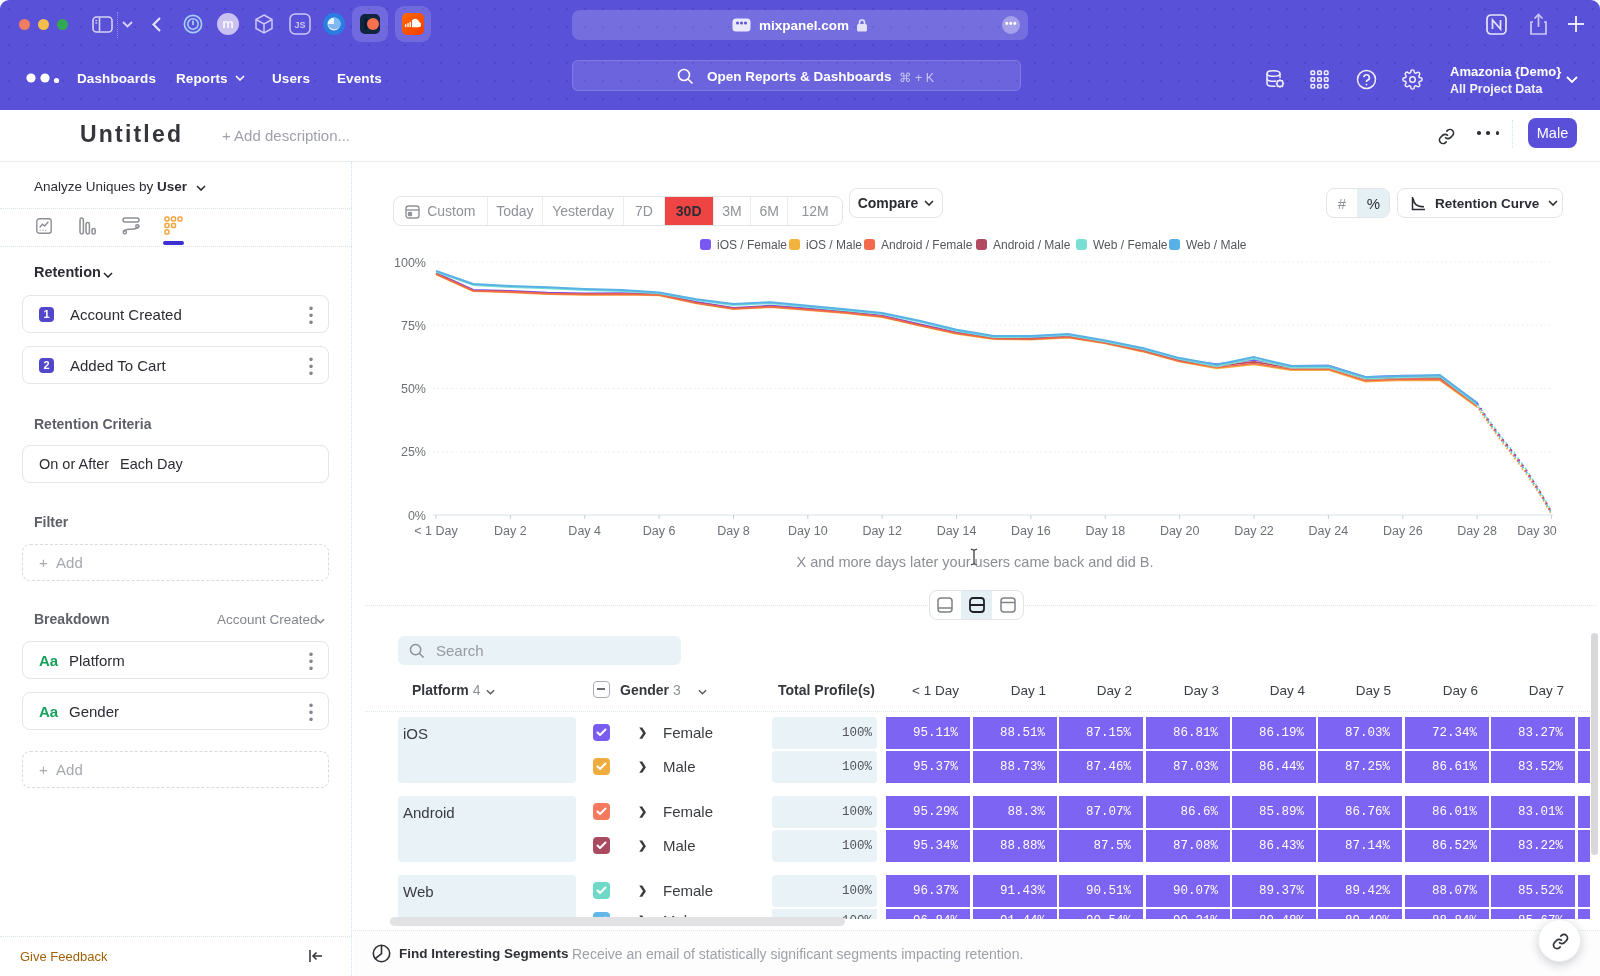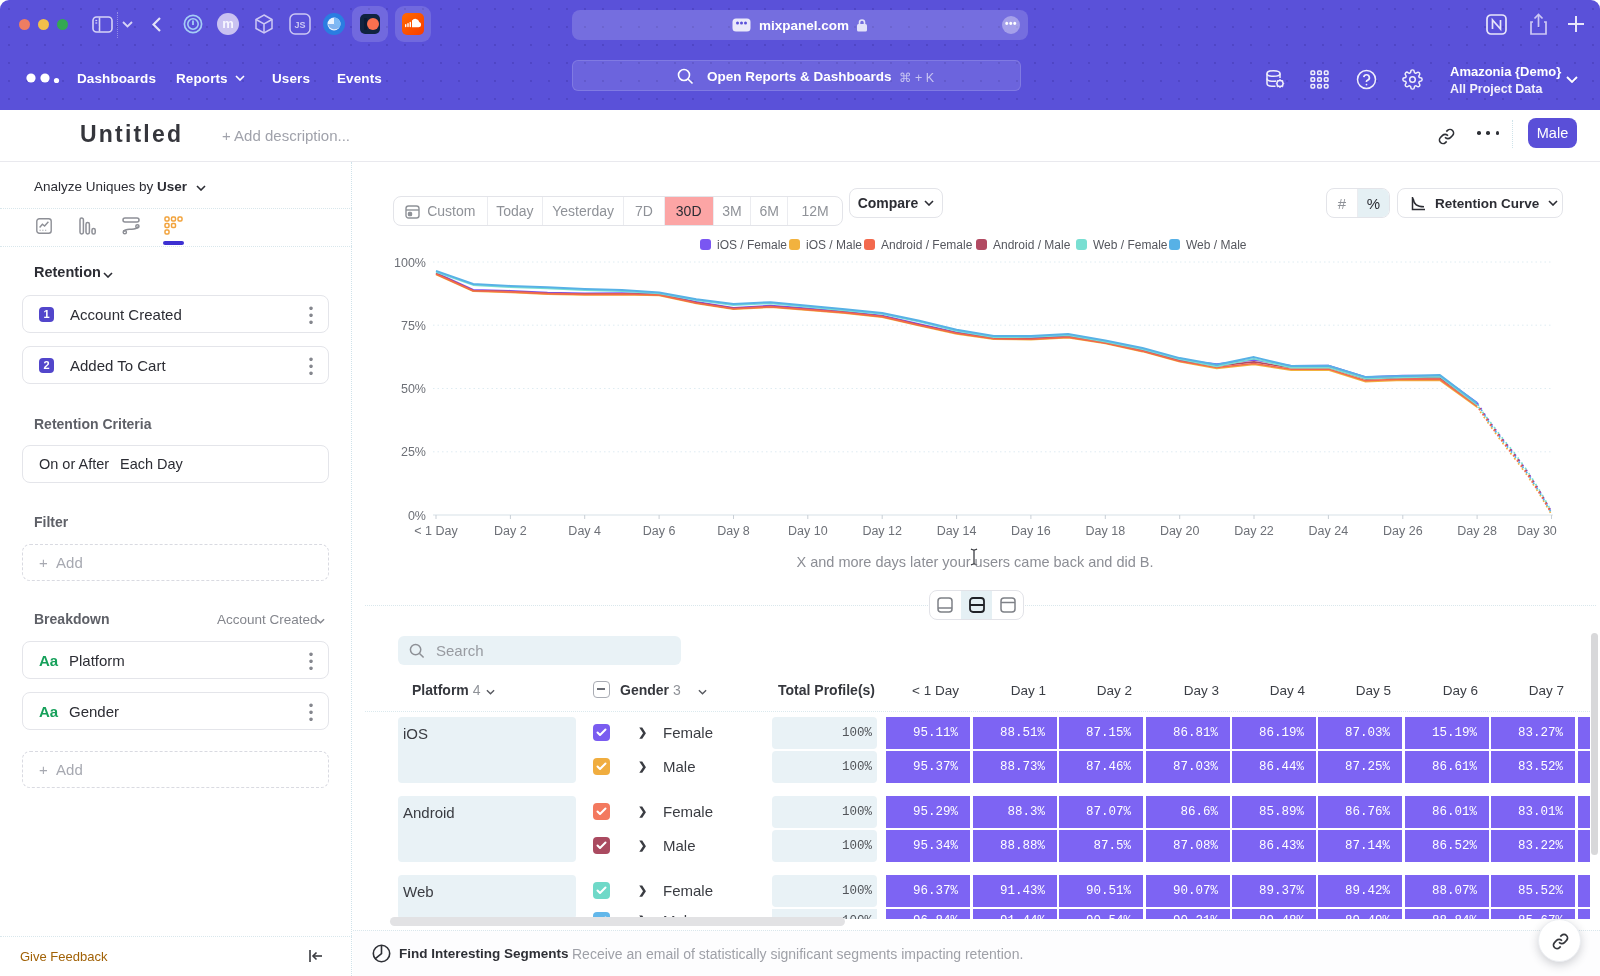--- a/index.html
+++ b/index.html
@@ -27,21 +27,21 @@
   .seclabel { position:absolute; left:34px; font-size:14px; font-weight:700; color:#5e6067; }
   .badge { position:absolute; left:16px; top:11px; width:15px; height:15px; background:#5246cb; border-radius:4px; color:#fff;
     font-size:11px; font-weight:700; text-align:center; line-height:15px; }
   .cardlabel { position:absolute; left:47px; top:10px; font-size:15px; color:#2c2d34; }
   .vdots { position:absolute; right:14px; top:9px; color:#85878e; font-size:13px; letter-spacing:0; line-height:7px; text-align:center; width:6px; }
   
   #main { position:absolute; left:353px; top:162px; width:1247px; height:768px; background:#fff; }
   .segc { position:absolute; top:188px; height:30px; border:1px solid #e3e4e9; border-radius:8px; background:#fff; display:flex; align-items:center; }
   .segi { height:100%; display:flex; align-items:center; justify-content:center; color:#8f9298; font-size:14px; border-right:1px solid #ebecf0; }
   .segi:last-child { border-right:none; }
-  .sel { background:#fca5a5; color:#2c2d34; font-weight:400; }
+  .sel { background:#ef4444; color:#2c2d34; font-weight:700; }
   .btn { position:absolute; top:188px; height:30px; border:1px solid #e3e4e9; border-radius:8px; background:#fff; display:flex; align-items:center; }
   .legend { position:absolute; top:238px; height:13px; display:flex; align-items:center; font-size:12px; color:#55575e; white-space:nowrap; }
   .sw { width:11px; height:11px; border-radius:3px; margin-right:6px; }
   
   .hblue { background:#e9f2f6; border-radius:4px; position:absolute; }
   .mono { font-family:"Liberation Mono", monospace; }
   .pcell { position:absolute; height:32px; background:#7d64f3; color:#fff; font-family:"Liberation Mono", monospace; font-size:12.5px;
     display:flex; align-items:center; justify-content:flex-end; padding-right:12px; }
   .rowlabel { position:absolute; font-size:15px; color:#3a3c42; }
   .cb { position:absolute; width:17px; height:17px; border-radius:4px; }
@@ -458,21 +458,21 @@
 <div class="chev" style="left:248px; top:9px;">❯</div>
 <div class="rowlabel" style="left:273px; top:7px;">Female</div>
 <div class="hblue" style="left:382px; top:0px; width:105px; height:32px;"></div>
 <div class="mono" style="position:absolute; left:382px; top:9px; width:100px; text-align:right; font-size:12.5px; color:#515459;">100%</div>
 <div class="pcell" style="left:496px; top:0px; width:84px;">95.11%</div>
 <div class="pcell" style="left:583px; top:0px; width:84px;">88.51%</div>
 <div class="pcell" style="left:669px; top:0px; width:84px;">87.15%</div>
 <div class="pcell" style="left:756px; top:0px; width:84px;">86.81%</div>
 <div class="pcell" style="left:842px; top:0px; width:84px;">86.19%</div>
 <div class="pcell" style="left:928px; top:0px; width:84px;">87.03%</div>
-<div class="pcell" style="left:1015px; top:0px; width:84px;">15.19%</div>
+<div class="pcell" style="left:1015px; top:0px; width:84px;">72.34%</div>
 <div class="pcell" style="left:1101px; top:0px; width:84px;">83.27%</div>
 <div class="pcell" style="left:1188px; top:0px; width:12px;"></div>
 </div>
 <div style="position:absolute; left:390px; top:751px; width:1200px; height:32px; overflow:hidden;">
 <div class="cb" style="left:203px; top:7px; background:#f0ad3f;">
           <svg width="11" height="9" viewBox="0 0 11 9" style="position:absolute;left:3px;top:4px;" fill="none" stroke="#fff" stroke-width="2" stroke-linecap="round" stroke-linejoin="round">
             <path d="M1.5 4.5 L4 7 L9.5 1.5"></path>
           </svg>
         </div>
 <div class="chev" style="left:248px; top:9px;">❯</div>

